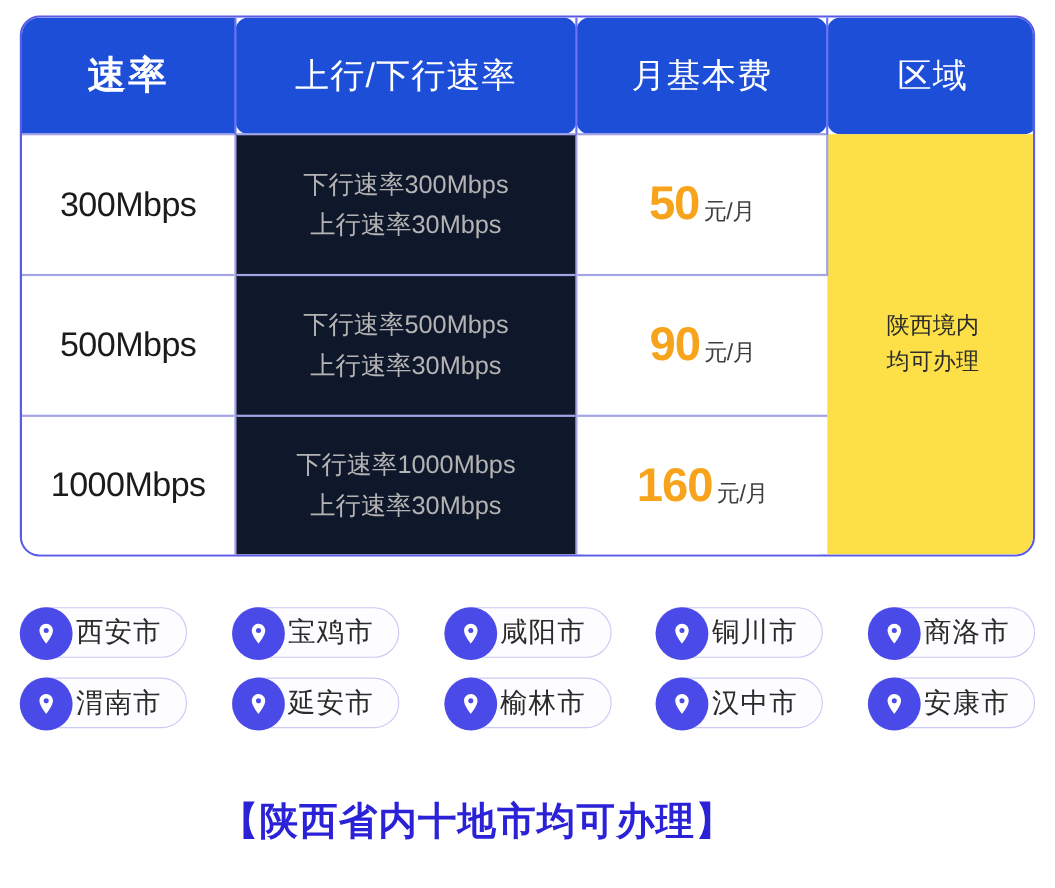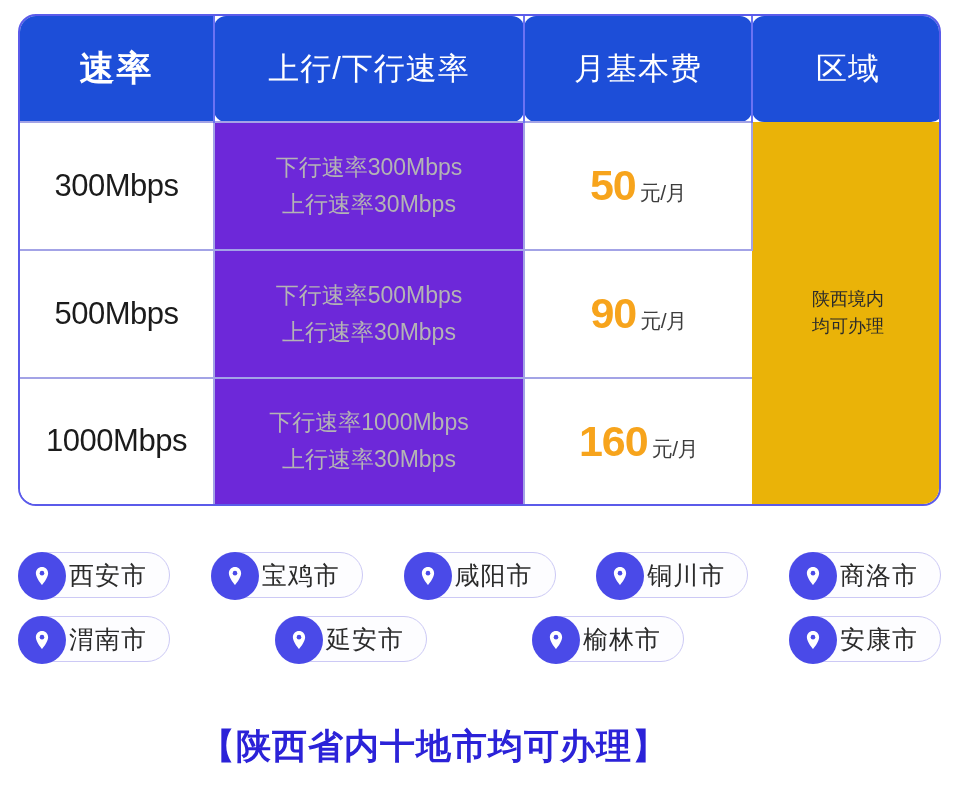--- a/index.html
+++ b/index.html
@@ -77,21 +77,21 @@
   tbody td:last-child { border-right: none; }
 
   td.c-speed {
     font-size: 31px;
     font-weight: normal;
     color: #1b1b1b;
     letter-spacing: -0.5px;
     background: #ffffff;
   }
   td.c-detail {
-    background: #6d28d9;
+    background: #0f172a;
     color: #b4b4b4;
     font-size: 23px;
     line-height: 1.62;
     font-weight: normal;
   }
   td.c-price {
     background: #ffffff;
     white-space: nowrap;
     border-radius: 7px;
   }
@@ -102,23 +102,23 @@
     letter-spacing: -1px;
   }
   .price-unit {
     font-size: 21px;
     color: #3d3d3d;
     font-weight: normal;
     margin-left: 4px;
     letter-spacing: -0.5px;
   }
   td.c-region {
-    background: #eab308;
+    background: #fde047;
     color: #2b2b2b;
-    font-size: 18px;
+    font-size: 21px;
     line-height: 1.52;
     border-top: none;
   }
 
   
   col.w-speed  { width: 194px; }
   col.w-detail { width: 310px; }
   col.w-price  { width: 228px; }
   col.w-region { width: 191px; }
 
@@ -321,20 +321,29 @@
         </span>
         <span class="pill-label">榆林市</span>
       </div>
       <div class="pill">
         <span class="pill-icon">
           <svg width="22" height="22" viewBox="0 0 24 24" aria-hidden="true">
             <path d="M12 2.2c-3.7 0-6.7 3-6.7 6.7 0 5 6.7 12.9 6.7 12.9s6.7-7.9 6.7-12.9c0-3.7-3-6.7-6.7-6.7z" fill="#ffffff"></path>
             <circle cx="12" cy="8.9" r="2.5" fill="#4a4ae8"></circle>
           </svg>
         </span>
+        <span class="pill-label">汉中市</span>
+      </div>
+      <div class="pill">
+        <span class="pill-icon">
+          <svg width="22" height="22" viewBox="0 0 24 24" aria-hidden="true">
+            <path d="M12 2.2c-3.7 0-6.7 3-6.7 6.7 0 5 6.7 12.9 6.7 12.9s6.7-7.9 6.7-12.9c0-3.7-3-6.7-6.7-6.7z" fill="#ffffff"></path>
+            <circle cx="12" cy="8.9" r="2.5" fill="#4a4ae8"></circle>
+          </svg>
+        </span>
         <span class="pill-label">安康市</span>
       </div>
     </div>
 
   </div>
 
   <div class="footer-note">【陕西省内十地市均可办理】</div>
 
 </div>
 

